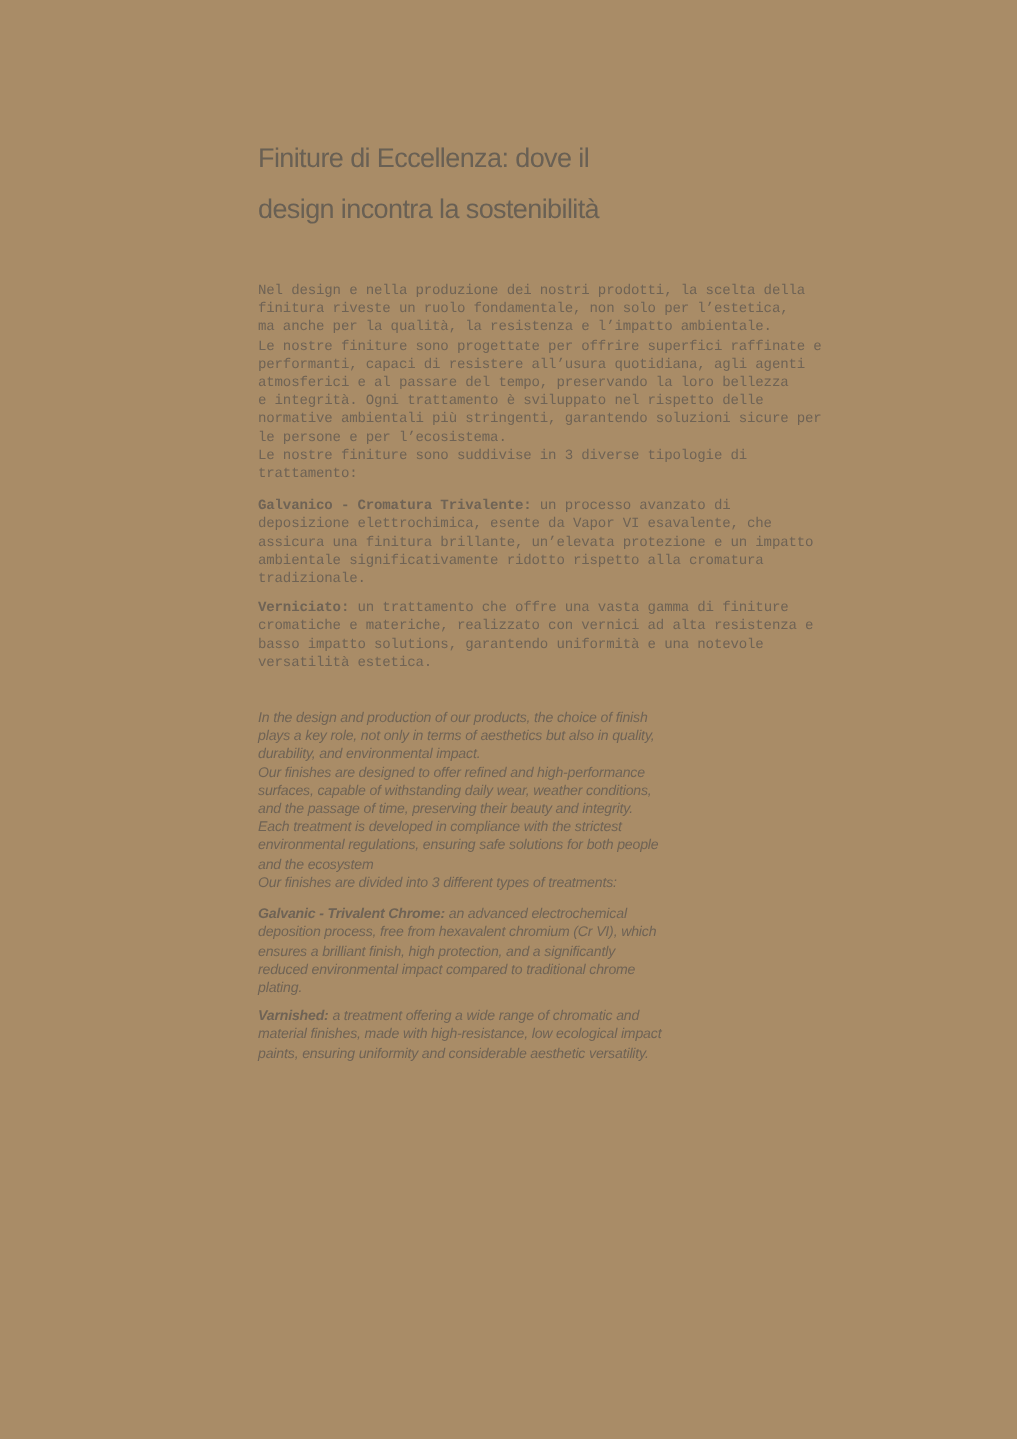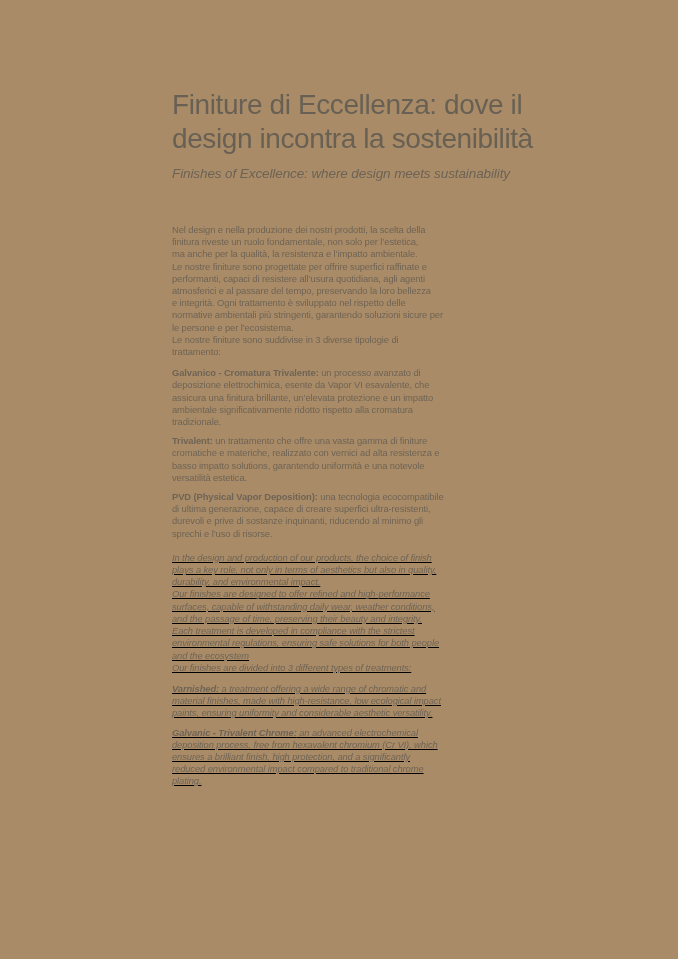--- a/index.html
+++ b/index.html
@@ -12,37 +12,37 @@
     overflow: hidden;
   }
   .content {
     position: absolute;
     left: 172px;
     top: 88px;
     width: 480px;
   }
   .title {
     margin: 0;
-    font-size: 28px;
+    font-size: 18px;
     line-height: 34px;
     font-weight: 400;
     letter-spacing: -0.4px;
     color: #696054;
     white-space: pre-line;
   }
   .subtitle {
     margin-top: 9px;
     font-size: 13.5px;
     line-height: 17px;
     font-style: italic;
     color: #6c6255;
     letter-spacing: -0.1px;
   }
-  .section-it { margin-top: 42px; }
-  .section-en { margin-top: 12px; font-style: italic; text-decoration: underline; }
+  .section-it { margin-top: 32px; font-family: Liberation Mono, monospace; }
+  .section-en { margin-top: 24px; font-style: italic; }
   .para {
     margin: 0 0 7px 0;
     font-size: 9.4px;
     line-height: 12.2px;
     color: #6f6355;
     white-space: pre-line;
     letter-spacing: -0.1px;
   }
   .para-intro { margin-bottom: 9px; }
   .para-last-gap { margin-top: 16px; }
@@ -50,70 +50,65 @@
 </style>
 </head>
 <body>
 
 <div class="page">
   <div class="content">
 
     <h1 class="title">Finiture di Eccellenza: dove il
 design incontra la sostenibilità</h1>
 
-    <div class="subtitle">Finishes of Excellence: where design meets sustainability</div>
 
     <section class="section-it">
       <p class="para para-intro">Nel design e nella produzione dei nostri prodotti, la scelta della
 finitura riveste un ruolo fondamentale, non solo per l’estetica,
 ma anche per la qualità, la resistenza e l’impatto ambientale.
 Le nostre finiture sono progettate per offrire superfici raffinate e
 performanti, capaci di resistere all’usura quotidiana, agli agenti
 atmosferici e al passare del tempo, preservando la loro bellezza
 e integrità. Ogni trattamento è sviluppato nel rispetto delle
 normative ambientali più stringenti, garantendo soluzioni sicure per
 le persone e per l’ecosistema.
 Le nostre finiture sono suddivise in 3 diverse tipologie di
 trattamento:</p>
 
       <p class="para"><span class="lead">Galvanico - Cromatura Trivalente:</span><span> un processo avanzato di
 deposizione elettrochimica, esente da Vapor VI esavalente, che
 assicura una finitura brillante, un’elevata protezione e un impatto
 ambientale significativamente ridotto rispetto alla cromatura
 tradizionale.</span></p>
 
-      <p class="para"><span class="lead">Trivalent:</span><span> un trattamento che offre una vasta gamma di finiture
+      <p class="para"><span class="lead">Verniciato:</span><span> un trattamento che offre una vasta gamma di finiture
 cromatiche e materiche, realizzato con vernici ad alta resistenza e
 basso impatto solutions, garantendo uniformità e una notevole
 versatilità estetica.</span></p>
 
-      <p class="para"><span class="lead">PVD (Physical Vapor Deposition):</span><span> una tecnologia ecocompatibile
-di ultima generazione, capace di creare superfici ultra-resistenti,
-durevoli e prive di sostanze inquinanti, riducendo al minimo gli
-sprechi e l’uso di risorse.</span></p>
     </section>
 
     <section class="section-en">
       <p class="para para-intro">In the design and production of our products, the choice of finish
 plays a key role, not only in terms of aesthetics but also in quality,
 durability, and environmental impact.
 Our finishes are designed to offer refined and high-performance
 surfaces, capable of withstanding daily wear, weather conditions,
 and the passage of time, preserving their beauty and integrity.
 Each treatment is developed in compliance with the strictest
 environmental regulations, ensuring safe solutions for both people
 and the ecosystem
 Our finishes are divided into 3 different types of treatments:</p>
 
-      <p class="para"><span class="lead">Varnished:</span><span> a treatment offering a wide range of chromatic and
-material finishes, made with high-resistance, low ecological impact
-paints, ensuring uniformity and considerable aesthetic versatility.</span></p>
-
       <p class="para"><span class="lead">Galvanic - Trivalent Chrome:</span><span> an advanced electrochemical
 deposition process, free from hexavalent chromium (Cr VI), which
 ensures a brilliant finish, high protection, and a significantly
 reduced environmental impact compared to traditional chrome
 plating.</span></p>
+
+      <p class="para"><span class="lead">Varnished:</span><span> a treatment offering a wide range of chromatic and
+material finishes, made with high-resistance, low ecological impact
+paints, ensuring uniformity and considerable aesthetic versatility.</span></p>
 
     </section>
 
   </div>
 </div>
 
 </body></html>

